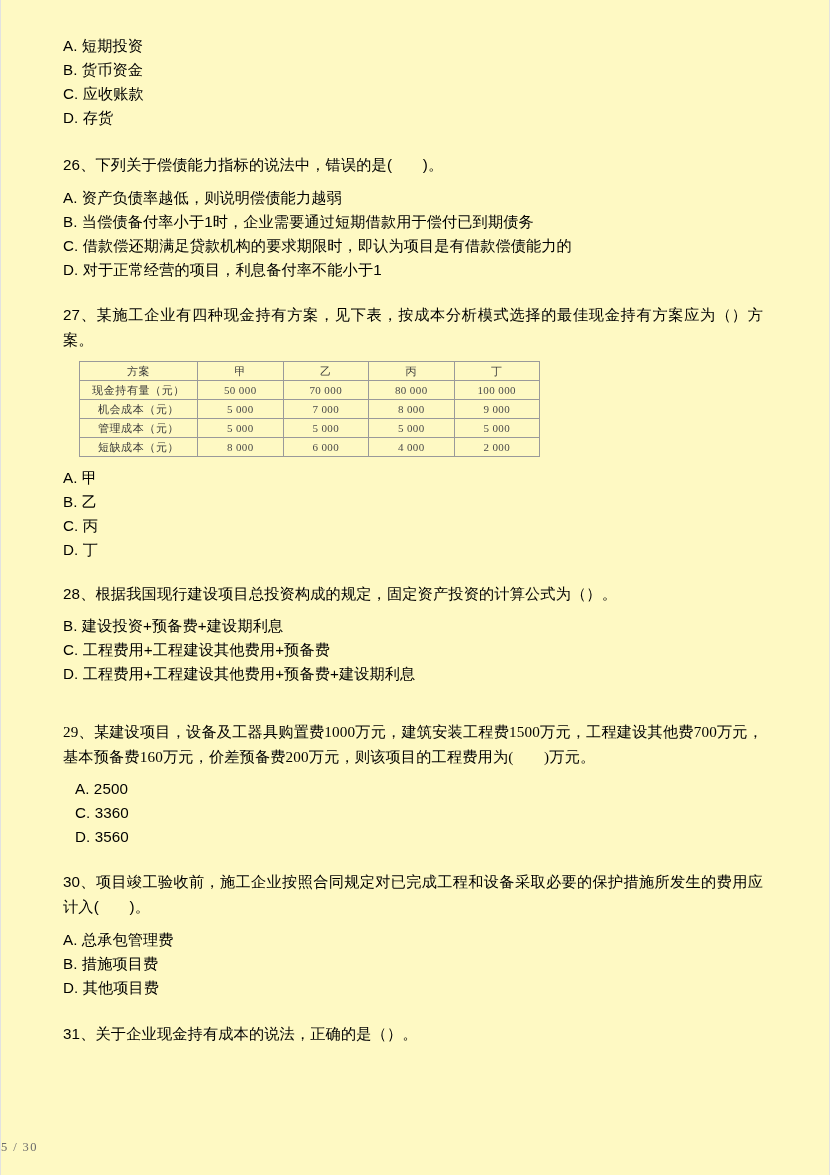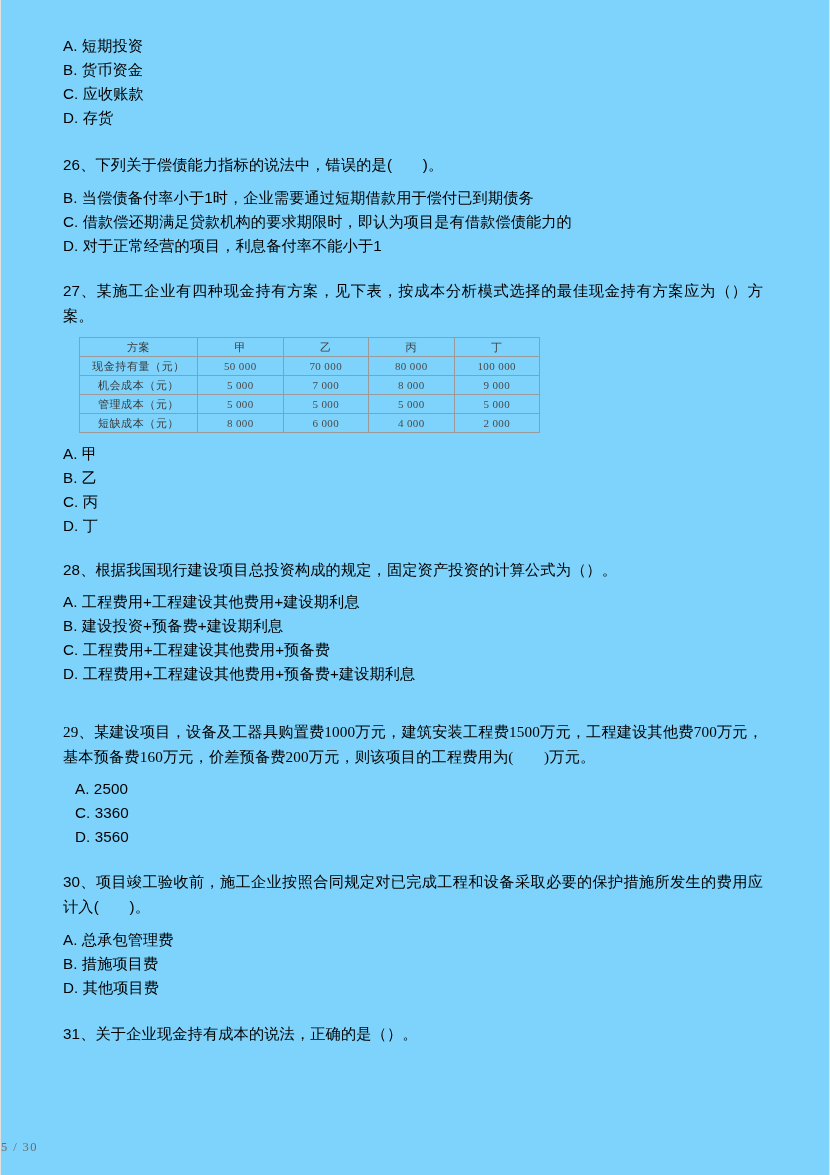--- a/index.html
+++ b/index.html
@@ -9,21 +9,21 @@
   }
   body {
     font-family: "Liberation Sans", "DejaVu Sans", sans-serif;
     color: #000000;
     -webkit-font-smoothing: antialiased;
   }
   .page {
     position: relative;
     width: 830px;
     height: 1175px;
-    background: #7dd3fc;
+    background: #fef9c3;
     box-sizing: border-box;
     border-left: 1px solid #e2e2e2;
     border-right: 1px solid #e2e2e2;
     overflow: hidden;
   }
   .content {
     position: absolute;
     left: 62px;
     top: 34px;
     width: 700px;
@@ -129,20 +129,21 @@
     <ul class="opt-list orphan-opts">
       <li class="opt">A. 短期投资</li>
       <li class="opt">B. 货币资金</li>
       <li class="opt">C. 应收账款</li>
       <li class="opt">D. 存货</li>
     </ul>
 
     <div class="qblock q26">
       <p class="stem">26、下列关于偿债能力指标的说法中，错误的是(　　)。</p>
       <ul class="opt-list">
+        <li class="opt">A. 资产负债率越低，则说明偿债能力越弱</li>
         <li class="opt">B. 当偿债备付率小于1时，企业需要通过短期借款用于偿付已到期债务</li>
         <li class="opt">C. 借款偿还期满足贷款机构的要求期限时，即认为项目是有借款偿债能力的</li>
         <li class="opt">D. 对于正常经营的项目，利息备付率不能小于1</li>
       </ul>
     </div>
 
     <div class="qblock q27">
       <p class="stem">27、某施工企业有四种现金持有方案，见下表，按成本分析模式选择的最佳现金持有方案应为（）方案。</p>
       <div class="table-wrap">
         <table class="cash-table">
@@ -198,21 +199,20 @@
         <li class="opt">A. 甲</li>
         <li class="opt">B. 乙</li>
         <li class="opt">C. 丙</li>
         <li class="opt">D. 丁</li>
       </ul>
     </div>
 
     <div class="qblock q28">
       <p class="stem">28、根据我国现行建设项目总投资构成的规定，固定资产投资的计算公式为（）。</p>
       <ul class="opt-list">
-        <li class="opt">A. 工程费用+工程建设其他费用+建设期利息</li>
         <li class="opt">B. 建设投资+预备费+建设期利息</li>
         <li class="opt">C. 工程费用+工程建设其他费用+预备费</li>
         <li class="opt">D. 工程费用+工程建设其他费用+预备费+建设期利息</li>
       </ul>
     </div>
 
     <div class="qblock q29">
       <p class="stem">29、某建设项目，设备及工器具购置费1000万元，建筑安装工程费1500万元，工程建设其他费700万元，基本预备费160万元，价差预备费200万元，则该项目的工程费用为(　　)万元。</p>
       <ul class="opt-list indent">
         <li class="opt">A. 2500</li>

